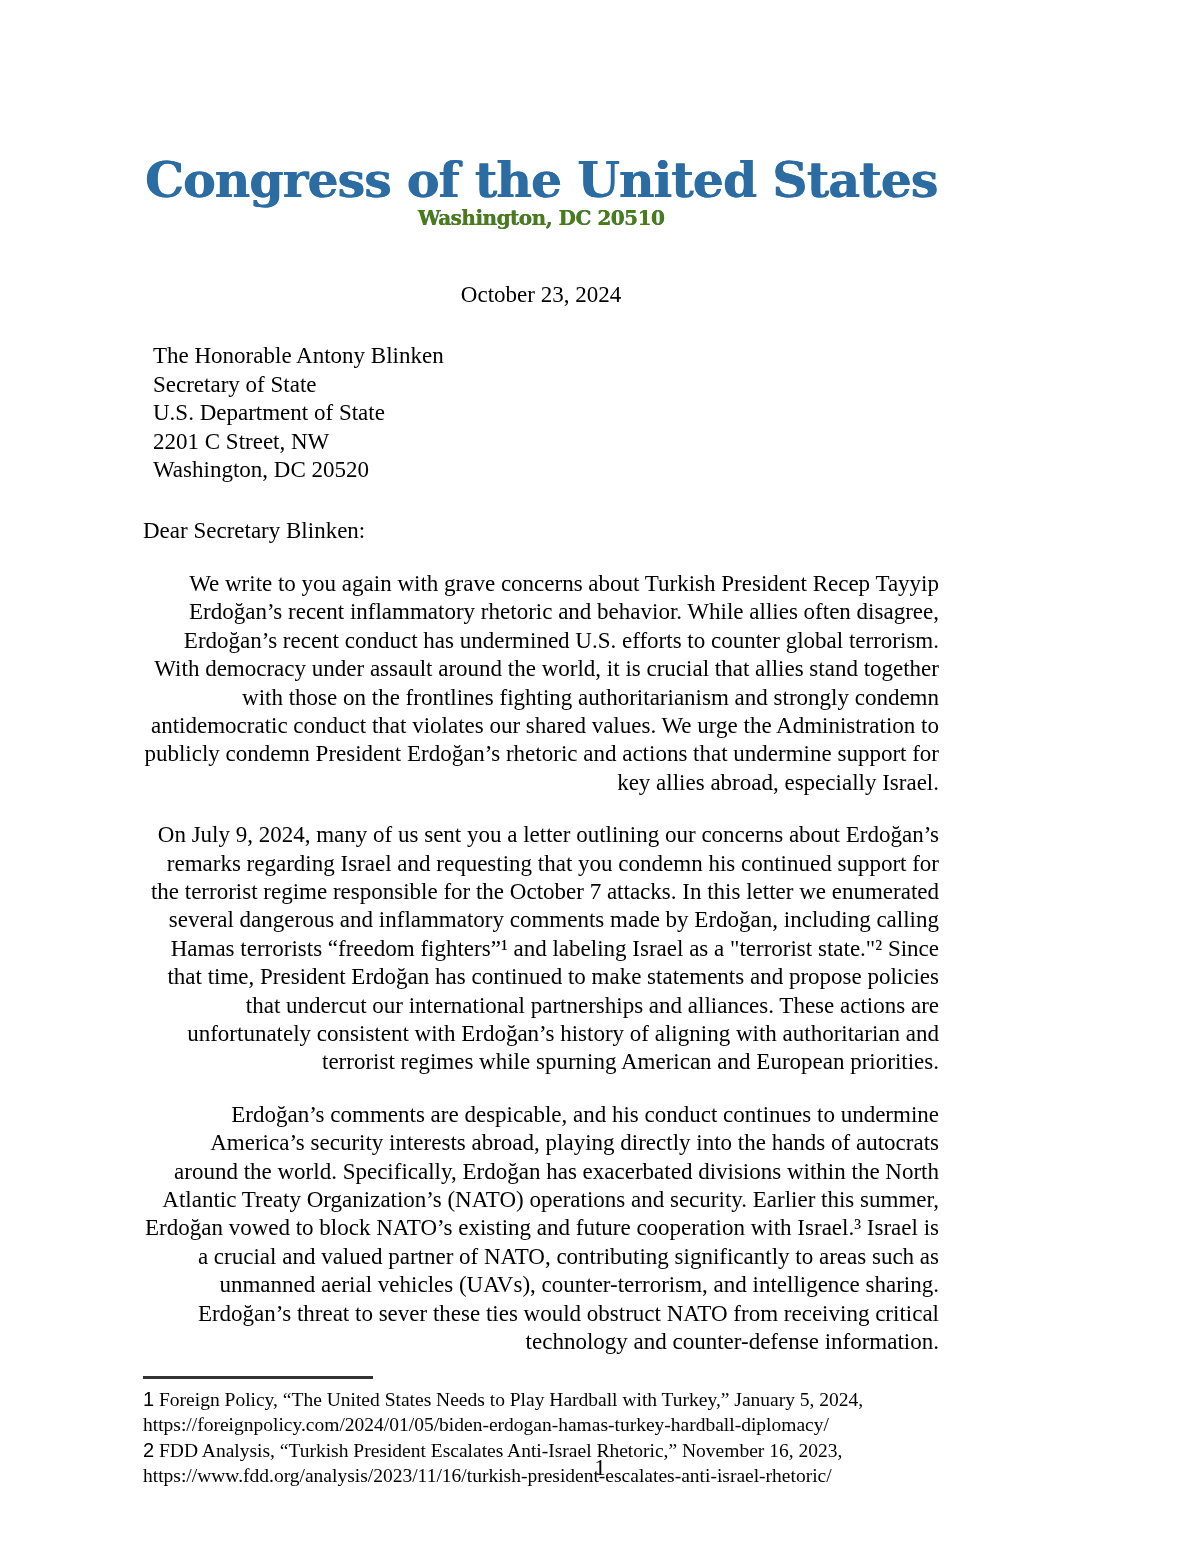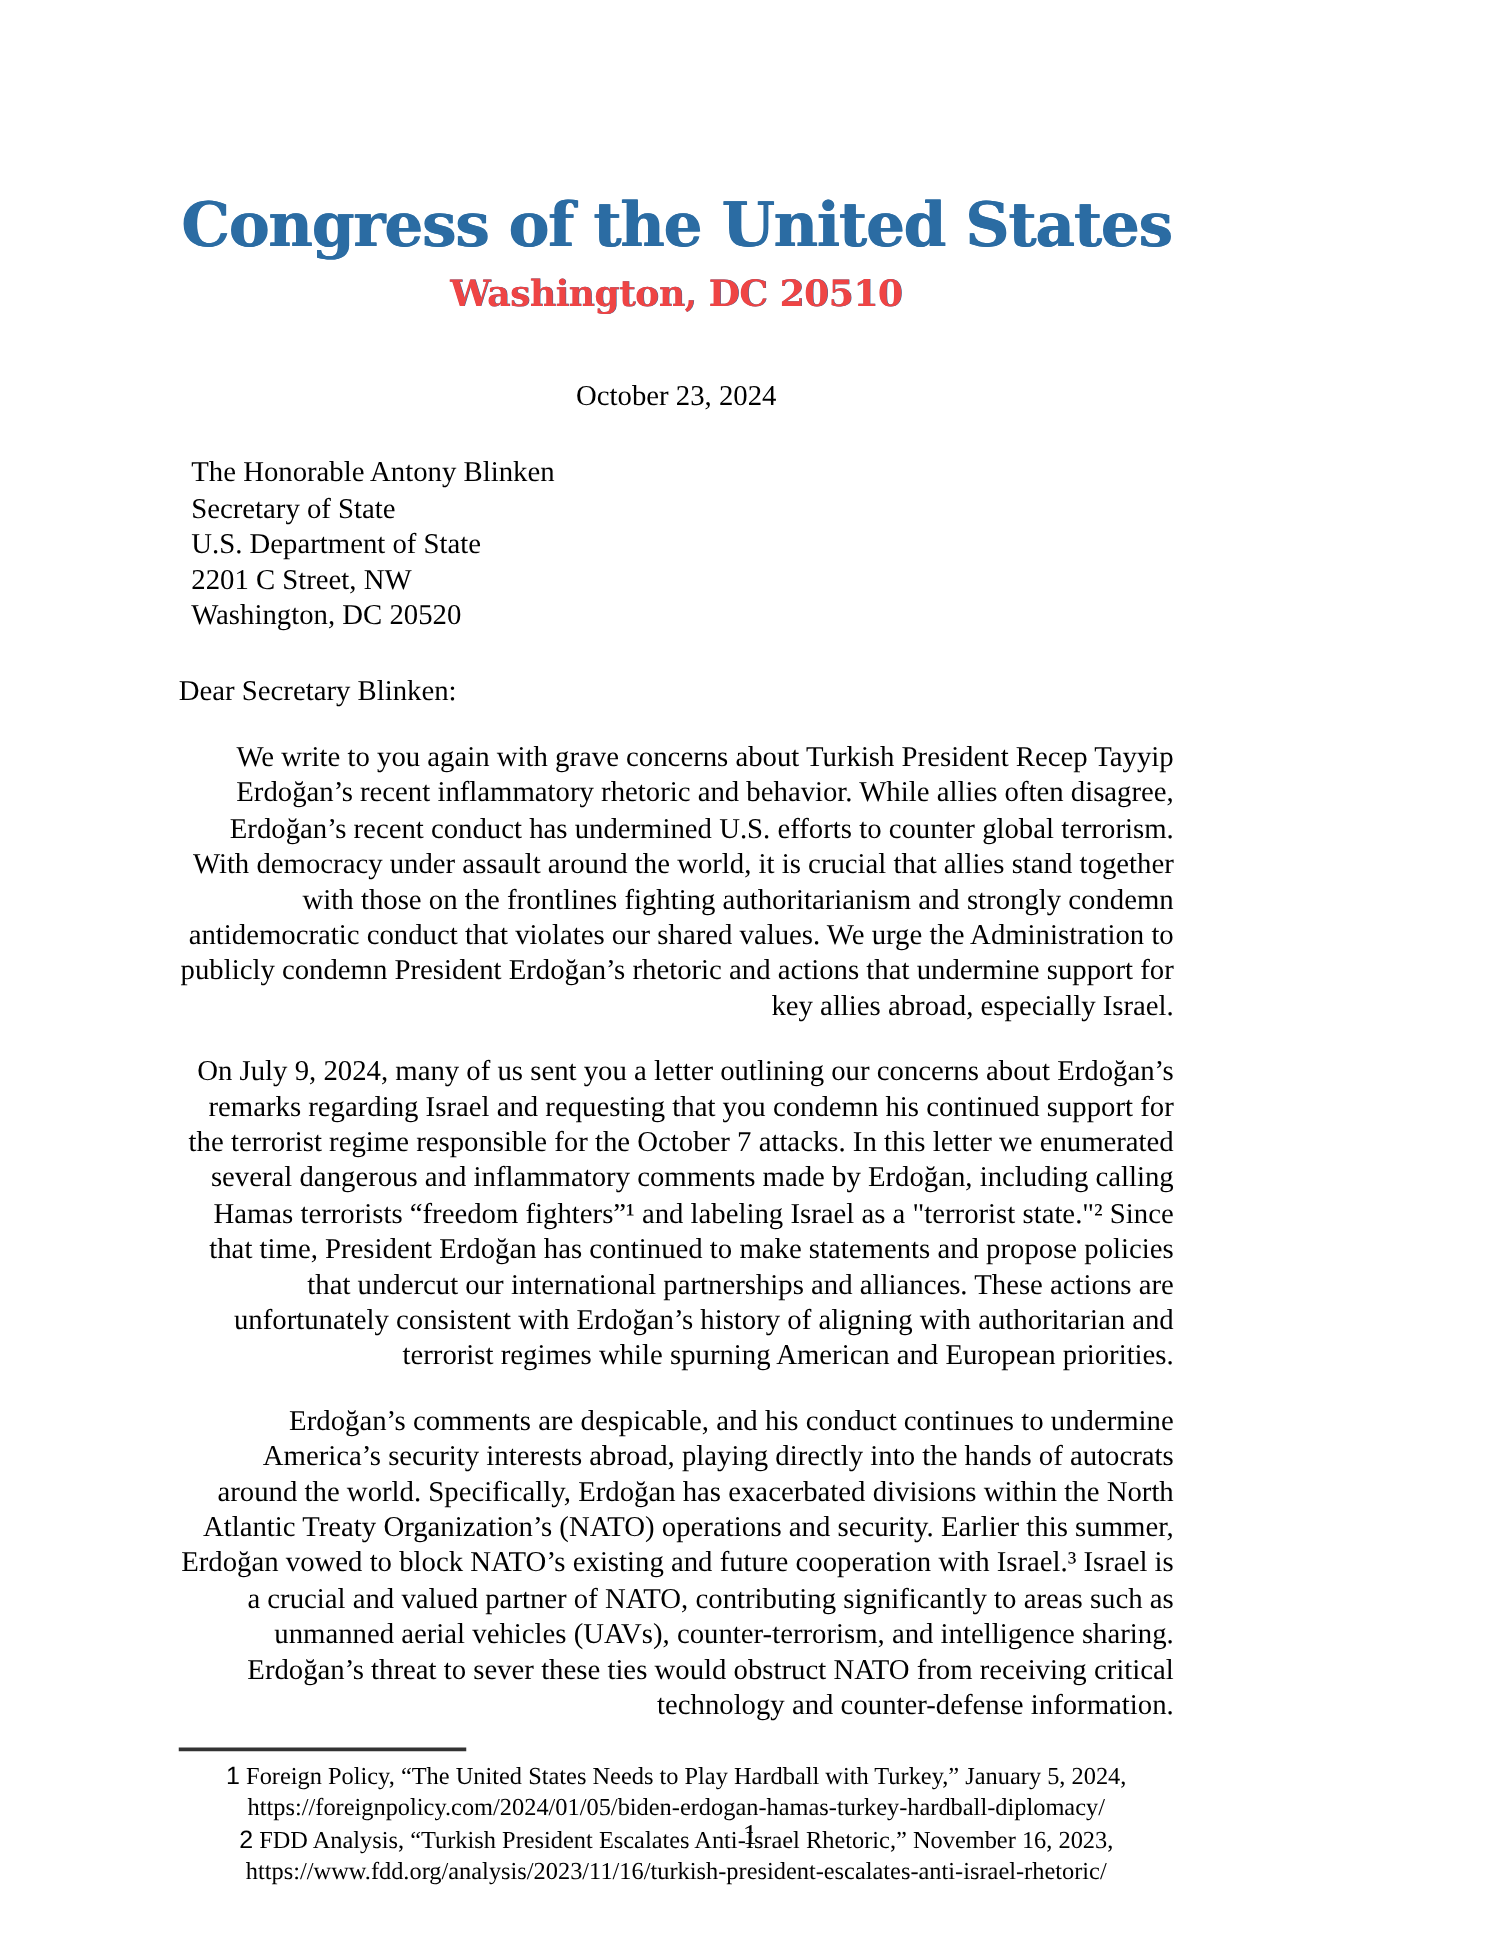--- a/index.html
+++ b/index.html
@@ -29,23 +29,23 @@
     font-weight: bold;
     font-size: 49px;
     line-height: 1.05;
     color: #2b6ca3;
     letter-spacing: -1px;
     text-shadow: 0.6px 0 0 #2b6ca3;
   }
   .letterhead-subtitle {
     font-family: "DejaVu Serif", serif;
     font-weight: bold;
-    font-size: 29px;
-    color: #ef4444;
-    margin-top: 12px;
+    font-size: 20px;
+    color: #4d7c0f;
+    margin-top: 0;
     letter-spacing: -0.5px;
     text-shadow: 0.4px 0 0 #2b6ca3;
   }
   
   .date-line {
     text-align: center;
     font-size: 23px;
     margin-top: 52px;
   }
   
@@ -77,21 +77,20 @@
     width: 230px;
     height: 0;
     border: none;
     border-top: 3px solid #333333;
     margin: 0 0 8px 0;
   }
   .footnote {
     font-size: 19.5px;
     line-height: 24.8px;
     word-break: break-word;
-    text-align: center;
   }
   .footnote .fn-marker {
     font-family: "Liberation Sans", sans-serif;
     font-size: 20px;
   }
   
   .page-number {
     position: absolute;
     top: 1455px;
     left: 143px;

